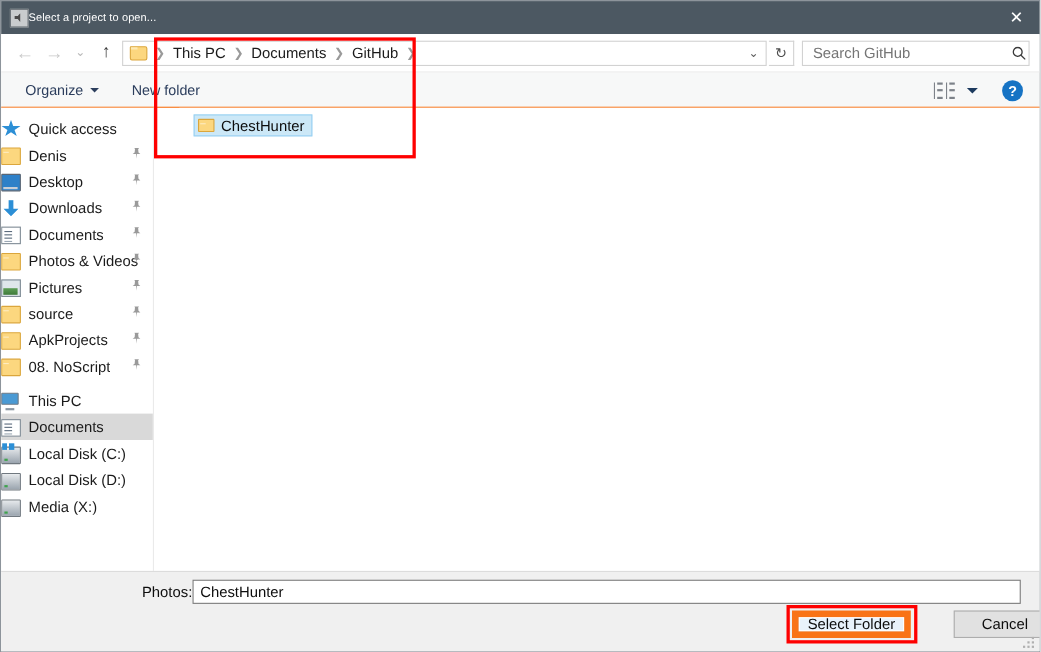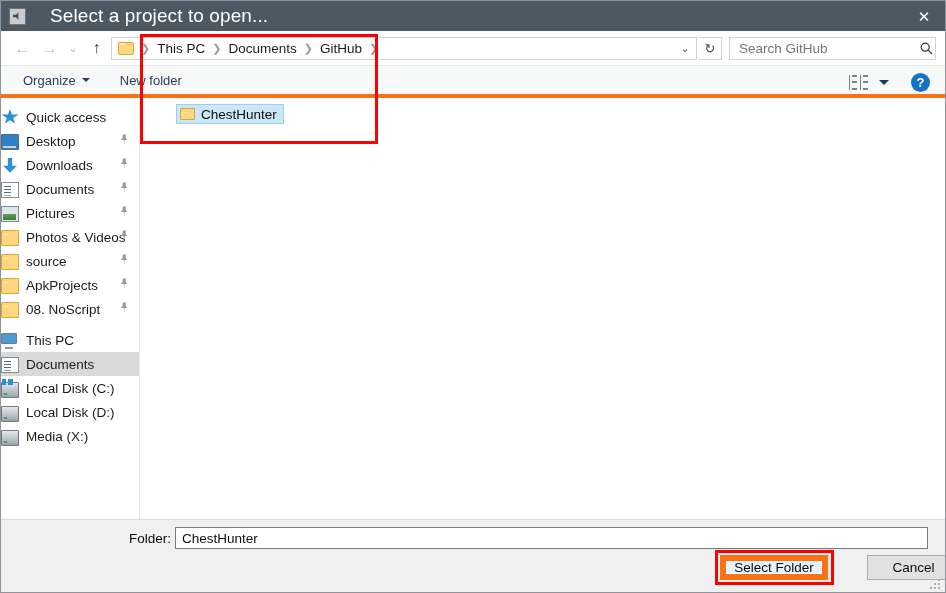--- a/index.html
+++ b/index.html
@@ -43,22 +43,22 @@
     align-items: center;
     justify-content: center;
   }
   .title-icon .glyph {
     width: 9px; height: 9px;
     background: #4a4a4a;
     clip-path: polygon(0% 35%, 35% 35%, 60% 5%, 60% 95%, 35% 65%, 0% 65%);
   }
   .title-text {
     color: #ffffff;
-    font-size: 19px;
-    margin-left: 24px;
+    font-size: 10px;
+    margin-left: 0;
     letter-spacing: 0.1px;
     white-space: nowrap;
   }
   .title-close {
     position: absolute;
     right: 0; top: 0;
     width: 46px; height: 30px;
     display: flex;
     align-items: center;
     justify-content: center;
@@ -182,21 +182,21 @@
     font-size: 13px;
   }
 
   
   .toolbar {
     position: absolute;
     left: 0; top: 65px;
     width: 946px;
     height: 32px;
     background: #f7f8f8;
-    border-bottom: 4px solid #f97316;
+    border-bottom: 1px solid #f97316;
     box-sizing: border-box;
     display: flex;
     align-items: center;
   }
   .tb-item {
     font-size: 13px;
     color: #2c3e5d;
     padding: 3px 8px;
     white-space: nowrap;
     display: flex;
@@ -596,20 +596,29 @@
     </div>
   </div>
 
   <div class="sidebar">
 
     <div class="side-row group">
       <span class="ico ic-star"></span>
       <span class="side-label">Quick access</span>
     </div>
 
+    <div class="side-row indent">
+      <span class="ico ic-folder"></span>
+      <span class="side-label">Denis</span>
+      <span class="pin">
+        <svg width="10" height="11" viewBox="0 0 10 11">
+            <path d="M3.2 0.6 L7.4 0.6 L6.6 1.6 L6.9 4.6 L8.6 6 L5.6 6 L5.2 10.4 L4.8 6 L1.6 6 L3.4 4.6 L3.7 1.6 Z" fill="#9a9a9a"></path>
+          </svg>
+      </span>
+    </div>
 
     <div class="side-row indent">
       <span class="ico ic-desktop"></span>
       <span class="side-label">Desktop</span>
       <span class="pin">
         <svg width="10" height="11" viewBox="0 0 10 11">
             <path d="M3.2 0.6 L7.4 0.6 L6.6 1.6 L6.9 4.6 L8.6 6 L5.6 6 L5.2 10.4 L4.8 6 L1.6 6 L3.4 4.6 L3.7 1.6 Z" fill="#9a9a9a"></path>
           </svg>
       </span>
     </div>
@@ -628,32 +637,32 @@
       <span class="ico ic-doc"></span>
       <span class="side-label">Documents</span>
       <span class="pin">
         <svg width="10" height="11" viewBox="0 0 10 11">
             <path d="M3.2 0.6 L7.4 0.6 L6.6 1.6 L6.9 4.6 L8.6 6 L5.6 6 L5.2 10.4 L4.8 6 L1.6 6 L3.4 4.6 L3.7 1.6 Z" fill="#9a9a9a"></path>
           </svg>
       </span>
     </div>
 
     <div class="side-row indent">
+      <span class="ico ic-folder"></span>
+      <span class="side-label">Photos &amp; Videos</span>
+      <span class="pin">
+        <svg width="10" height="11" viewBox="0 0 10 11">
+            <path d="M3.2 0.6 L7.4 0.6 L6.6 1.6 L6.9 4.6 L8.6 6 L5.6 6 L5.2 10.4 L4.8 6 L1.6 6 L3.4 4.6 L3.7 1.6 Z" fill="#9a9a9a"></path>
+          </svg>
+      </span>
+    </div>
+
+    <div class="side-row indent">
       <span class="ico ic-pic"></span>
       <span class="side-label">Pictures</span>
-      <span class="pin">
-        <svg width="10" height="11" viewBox="0 0 10 11">
-            <path d="M3.2 0.6 L7.4 0.6 L6.6 1.6 L6.9 4.6 L8.6 6 L5.6 6 L5.2 10.4 L4.8 6 L1.6 6 L3.4 4.6 L3.7 1.6 Z" fill="#9a9a9a"></path>
-          </svg>
-      </span>
-    </div>
-
-    <div class="side-row indent">
-      <span class="ico ic-folder"></span>
-      <span class="side-label">Photos &amp; Videos</span>
       <span class="pin">
         <svg width="10" height="11" viewBox="0 0 10 11">
             <path d="M3.2 0.6 L7.4 0.6 L6.6 1.6 L6.9 4.6 L8.6 6 L5.6 6 L5.2 10.4 L4.8 6 L1.6 6 L3.4 4.6 L3.7 1.6 Z" fill="#9a9a9a"></path>
           </svg>
       </span>
     </div>
 
     <div class="side-row indent">
       <span class="ico ic-folder"></span>
       <span class="side-label">source</span>
@@ -711,21 +720,21 @@
   </div>
 
   <div class="filepane">
     <div class="file-item">
       <span class="ic-folder" style="position:relative;"></span>
       <span class="name">ChestHunter</span>
     </div>
   </div>
 
   <div class="bottom"></div>
-  <div class="folder-label">Folder:</div>
+  <div class="folder-label">Photos:</div>
   <input class="folder-input" type="text" value="ChestHunter" style="">
 
   <div class="btn btn-select">Select Folder</div>
   <div class="btn btn-cancel">Cancel</div>
 
   <div class="grip">
     <i style="left:8px;top:0;"></i>
     <i style="left:4px;top:4px;"></i>
       <i style="left:8px;top:4px;"></i>
     <i style="left:0;top:8px;"></i>

